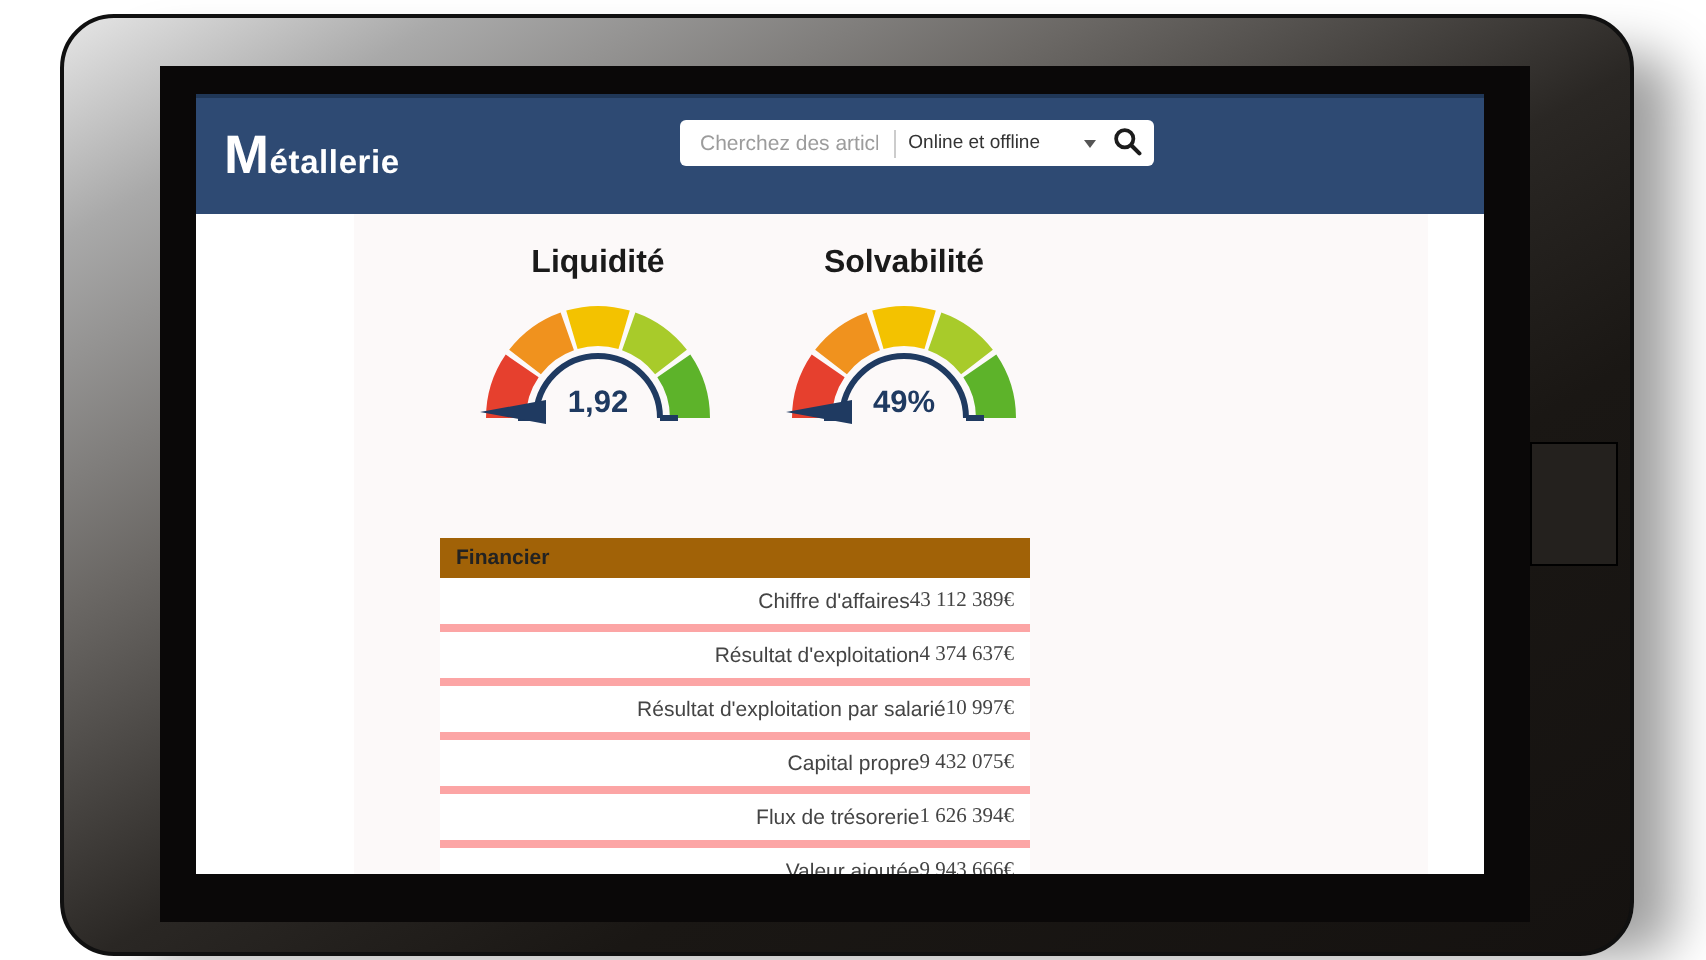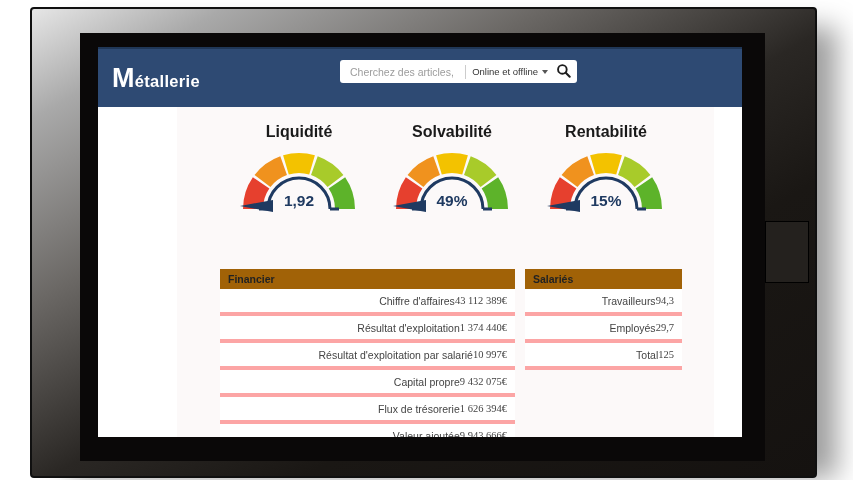--- a/index.html
+++ b/index.html
@@ -1,20 +1,20 @@
 <!DOCTYPE html>
 <html><head>
 <meta charset="utf-8">
 <style>
   html,body{margin:0;padding:0;background:#ffffff;width:853px;height:480px;overflow:hidden;
             font-family:"Liberation Sans", sans-serif;}
   .stage{position:relative;width:853px;height:480px;}
 
   
-  .device{position:absolute;left:30px;top:7px;width:787px;height:471px;border-radius:4px;
+  .device{position:absolute;left:30px;top:7px;width:787px;height:471px;border-radius:27px;
           background:linear-gradient(150deg,#e6e6e6 0%,#a9a9a9 12%,#6b6865 32%,#2a2724 52%,#1a1714 68%,#151210 100%);
           border:2px solid #101010;box-sizing:border-box;
           box-shadow:30px 10px 26px -10px rgba(0,0,0,0.38);}
   .side-port{position:absolute;left:733px;top:212px;width:42px;height:60px;
              background:#24211e;border:1px solid #000;}
   .bezel{position:absolute;left:48px;top:24px;width:685px;height:428px;background:#0a0808;}
   .screen{position:absolute;left:18px;top:14px;width:644px;height:390px;background:#ffffff;overflow:hidden;}
 
   
   .hdr{position:absolute;left:0;top:0;width:644px;height:60px;background:#2e4a73;
@@ -23,21 +23,21 @@
         font-weight:bold;font-size:16.5px;line-height:1;letter-spacing:.3px;}
   .logo::first-letter{font-size:27px;}
   .hdr-mid{position:absolute;left:242px;top:11px;width:237px;}
   .tagline{color:#fff;font-weight:bold;font-size:12px;margin-bottom:5px;white-space:nowrap;}
   .searchbar{display:flex;align-items:center;background:#fff;border-radius:3px;height:23px;
              padding:0 6px 0 8px;box-sizing:border-box;}
   .searchbar input{border:0;outline:0;flex:1;min-width:0;font-size:10.5px;
                    font-family:"Liberation Sans",sans-serif;color:#333;background:transparent;}
   .searchbar input::placeholder{color:#9c9c9c;}
   .vdiv{width:1px;height:14px;background:#ccc;margin:0 6px;}
-  .filter{display:flex;align-items:center;gap:4px;cursor:pointer;white-space:nowrap;}
+  .filter{display:flex;align-items:center;gap:22px;cursor:pointer;white-space:nowrap;}
   .filter-label{font-size:9.5px;color:#333;}
   .caret{width:0;height:0;border-left:3.5px solid transparent;border-right:3.5px solid transparent;
          border-top:4.5px solid #555;}
   .search-btn{border:0;background:transparent;padding:0 0 0 8px;display:flex;align-items:center;cursor:pointer;}
 
   
   .content-bg{position:absolute;left:79px;top:60px;width:537px;height:330px;background:#fcf9f9;}
   .gauge-block{position:absolute;top:76px;width:124px;text-align:center;}
   .g1{left:139px;} .g2{left:292px;} .g3{left:446px;}
   .gauge-label{font-size:16px;font-weight:bold;color:#1a1a1a;margin-bottom:8px;}
@@ -108,75 +108,46 @@
             <path d="M44.10,6.31 A56,56 0 0 1 75.90,6.31 L70.22,25.48 A36,36 0 0 0 49.78,25.48 Z" fill="#f3c200"></path>
             <path d="M78.69,7.21 A56,56 0 0 1 104.43,25.91 L88.56,38.08 A36,36 0 0 0 72.02,26.07 Z" fill="#a8cb2a"></path>
             <path d="M106.15,28.28 A56,56 0 0 1 116,60 L96,60 A36,36 0 0 0 89.67,39.61 Z" fill="#5db32a"></path>
             <path d="M29,60 A31,31 0 0 1 91,60" fill="none" stroke="#1f3a61" stroke-width="3"></path>
             <path d="M91,60 h9 M20,60 h9" stroke="#1f3a61" stroke-width="3"></path>
             <polygon points="1,57 34,51 34,63" fill="#1f3a61"></polygon>
             <text x="60" y="57" text-anchor="middle" class="gauge-value">49%</text>
           </svg>
         </div>
 
-        <div class="gauge-block g3">
-          <div class="gauge-label">Rentabilité</div>
-          <svg width="120" height="64" viewBox="0 0 120 64">
-            <path d="M4,60 A56,56 0 0 1 13.85,28.28 L30.33,39.61 A36,36 0 0 0 24,60 Z" fill="#e6402e"></path>
-            <path d="M15.57,25.91 A56,56 0 0 1 41.31,7.21 L47.98,26.07 A36,36 0 0 0 31.44,38.08 Z" fill="#f0921e"></path>
-            <path d="M44.10,6.31 A56,56 0 0 1 75.90,6.31 L70.22,25.48 A36,36 0 0 0 49.78,25.48 Z" fill="#f3c200"></path>
-            <path d="M78.69,7.21 A56,56 0 0 1 104.43,25.91 L88.56,38.08 A36,36 0 0 0 72.02,26.07 Z" fill="#a8cb2a"></path>
-            <path d="M106.15,28.28 A56,56 0 0 1 116,60 L96,60 A36,36 0 0 0 89.67,39.61 Z" fill="#5db32a"></path>
-            <path d="M29,60 A31,31 0 0 1 91,60" fill="none" stroke="#1f3a61" stroke-width="3"></path>
-            <path d="M91,60 h9 M20,60 h9" stroke="#1f3a61" stroke-width="3"></path>
-            <polygon points="1,57 34,51 34,63" fill="#1f3a61"></polygon>
-            <text x="60" y="57" text-anchor="middle" class="gauge-value">15%</text>
-          </svg>
-        </div>
 
         <div class="tbl tbl-fin">
           <div class="tbl-head">Financier</div>
           <div class="tbl-row">
             <span>Chiffre d'affaires</span>
             <span class="cell-val">43 112 389€</span>
           </div>
           <div class="tbl-row">
             <span>Résultat d'exploitation</span>
-            <span class="cell-val">1 374 440€</span>
+            <span class="cell-val">4 374 637€</span>
           </div>
           <div class="tbl-row">
             <span>Résultat d'exploitation par salarié</span>
             <span class="cell-val">10 997€</span>
           </div>
           <div class="tbl-row">
             <span>Capital propre</span>
             <span class="cell-val">9 432 075€</span>
           </div>
           <div class="tbl-row">
             <span>Flux de trésorerie</span>
             <span class="cell-val">1 626 394€</span>
           </div>
           <div class="tbl-row">
             <span>Valeur ajoutée</span>
             <span class="cell-val">9 943 666€</span>
           </div>
         </div>
 
-        <div class="tbl tbl-sal">
-          <div class="tbl-head">Salariés</div>
-          <div class="tbl-row">
-            <span>Travailleurs</span>
-            <span class="cell-val">94,3</span>
-          </div>
-          <div class="tbl-row">
-            <span>Employés</span>
-            <span class="cell-val">29,7</span>
-          </div>
-          <div class="tbl-row">
-            <span>Total</span>
-            <span class="cell-val">125</span>
-          </div>
-        </div>
 
       </div>
     </div>
   </div>
 </div>
 
 </body></html>

